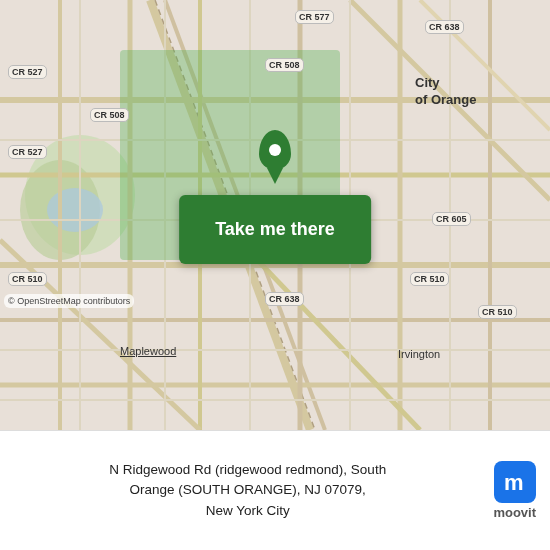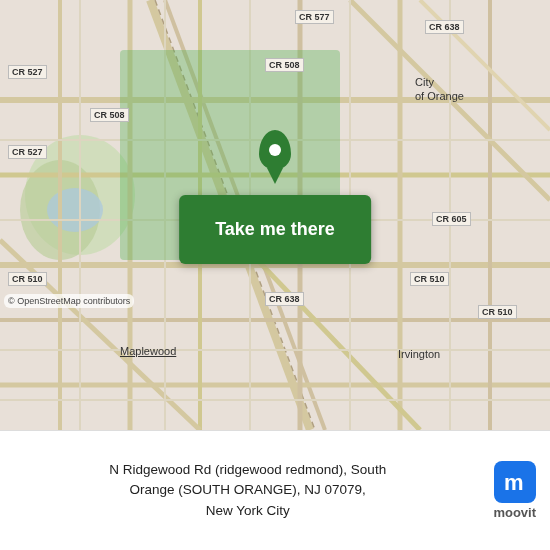--- a/index.html
+++ b/index.html
@@ -152,21 +152,21 @@
       height: 12px;
       background: white;
       border-radius: 50%;
     }
 
     
     .road-badge {
       position: absolute;
       background: #f5f0e8;
       border: 1.5px solid #bbb;
-      border-radius: 0;
+      border-radius: 5px;
       font-size: 9px;
       font-weight: bold;
       color: #333;
       padding: 1px 3px;
     }
   </style>
 </head>
 <body>
 
 <div id="map-container">
@@ -223,21 +223,21 @@
     <div class="road-badge" style="top:58px; left:265px;">CR 508</div>
     <div class="road-badge" style="top:65px; left:8px;">CR 527</div>
     <div class="road-badge" style="top:108px; left:90px;">CR 508</div>
     <div class="road-badge" style="top:145px; left:8px;">CR 527</div>
     <div class="road-badge" style="top:212px; left:432px;">CR 605</div>
     <div class="road-badge" style="top:272px; left:8px;">CR 510</div>
     <div class="road-badge" style="top:292px; left:265px;">CR 638</div>
     <div class="road-badge" style="top:272px; left:410px;">CR 510</div>
     <div class="road-badge" style="top:305px; left:478px;">CR 510</div>
 
-    <div style="position:absolute; top:75px; left:415px; font-size:11px; color:#333; line-height:1.3; font-weight:400;">City<br>of Orange</div>
+    <div style="position:absolute; top:75px; left:415px; font-size:13px; color:#333; line-height:1.3; font-weight:700;">City<br>of Orange</div>
     <div style="position:absolute; top:345px; left:120px; font-size:11px; color:#333; font-weight:500;text-decoration:underline;">Maplewood</div>
     <div style="position:absolute; top:348px; left:398px; font-size:11px; color:#333; font-weight:500;">Irvington</div>
 
     <div class="map-pin">
       <div class="pin-body">
         <div class="pin-inner"></div>
       </div>
     </div>
 
     <div class="cta-button-container">

